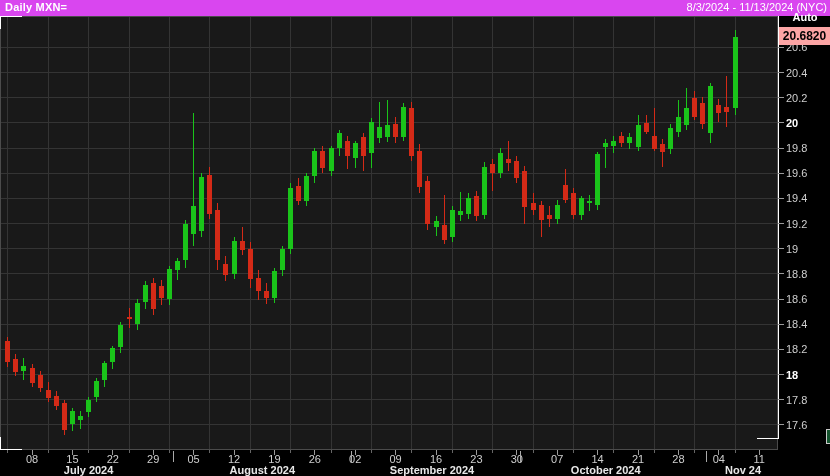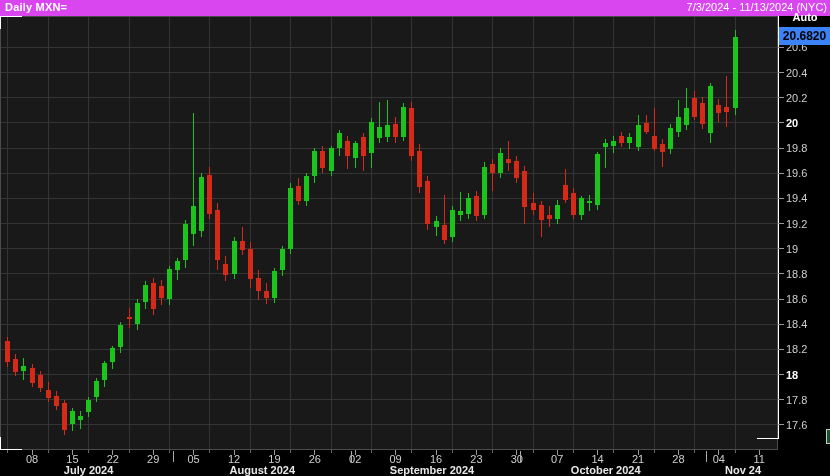--- a/index.html
+++ b/index.html
@@ -5,37 +5,37 @@
   html,body{margin:0;padding:0;background:#000;}
   .screen{
     position:relative;width:830px;height:476px;background:#000;overflow:hidden;
     font-family:"Liberation Sans",sans-serif;-webkit-font-smoothing:antialiased;
   }
   .titlebar{position:absolute;left:0;top:0;width:830px;height:16px;background:#d946ef;}
   .title{position:absolute;left:5px;top:1px;font-size:11px;font-weight:bold;color:#fff;letter-spacing:.2px;}
   .daterange{position:absolute;right:3px;top:1px;font-size:11px;color:#fff;}
   .price-header{position:absolute;left:782px;top:11px;width:46px;text-align:center;font-size:11px;font-weight:bold;color:#fff;}
   .price-box{
-    position:absolute;left:779px;top:27px;width:51px;height:18px;background:#3b82f6;
+    position:absolute;left:779px;top:27px;width:51px;height:18px;background:#fca5a5;
     color:#000;font-size:12px;font-weight:bold;line-height:18px;text-align:center;z-index:5;
   }
   .auto-btn{
     position:absolute;left:786px;top:429px;width:31px;height:13px;border:1px solid #c9c9c9;
     color:#e8e8e8;font-size:10px;font-weight:bold;line-height:13px;text-align:center;background:#14532d;z-index:5;margin-left:40px;
   }
   svg{position:absolute;left:0;top:0;}
   svg text{font-family:"Liberation Sans",sans-serif;}
 </style>
 </head>
 <body>
 
 <div class="screen">
   <div class="titlebar">
     <span class="title">Daily MXN=</span>
-    <span class="daterange">7/3/2024 - 11/13/2024 (NYC)</span>
+    <span class="daterange">8/3/2024 - 11/13/2024 (NYC)</span>
   </div>
 
   <svg id="plot" width="830" height="476">
       <rect x="0" y="16" width="778" height="434" fill="#191919"></rect>
       <line x1="1" y1="424.8405797101446" x2="777" y2="424.8405797101446" stroke="#343434" stroke-width="1" shape-rendering="crispEdges"></line>
       <line x1="1" y1="399.68115942028965" x2="777" y2="399.68115942028965" stroke="#343434" stroke-width="1" shape-rendering="crispEdges"></line>
       <line x1="1" y1="374.52173913043464" x2="777" y2="374.52173913043464" stroke="#343434" stroke-width="1" shape-rendering="crispEdges"></line>
       <line x1="1" y1="349.3623188405797" x2="777" y2="349.3623188405797" stroke="#343434" stroke-width="1" shape-rendering="crispEdges"></line>
       <line x1="1" y1="324.20289855072474" x2="777" y2="324.20289855072474" stroke="#343434" stroke-width="1" shape-rendering="crispEdges"></line>
       <line x1="1" y1="299.04347826086934" x2="777" y2="299.04347826086934" stroke="#343434" stroke-width="1" shape-rendering="crispEdges"></line>

